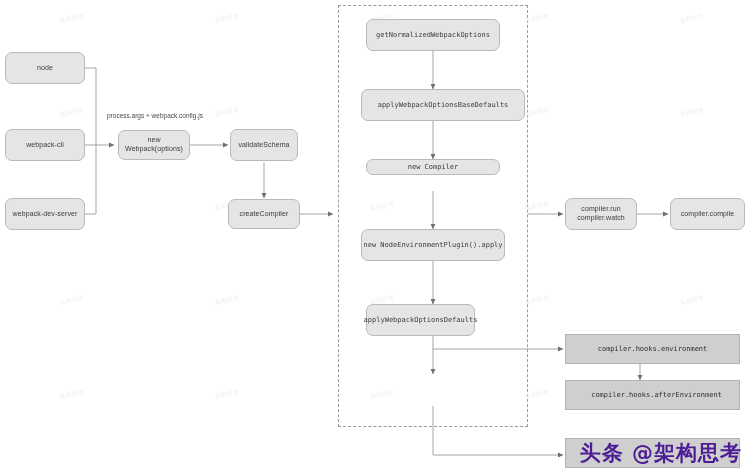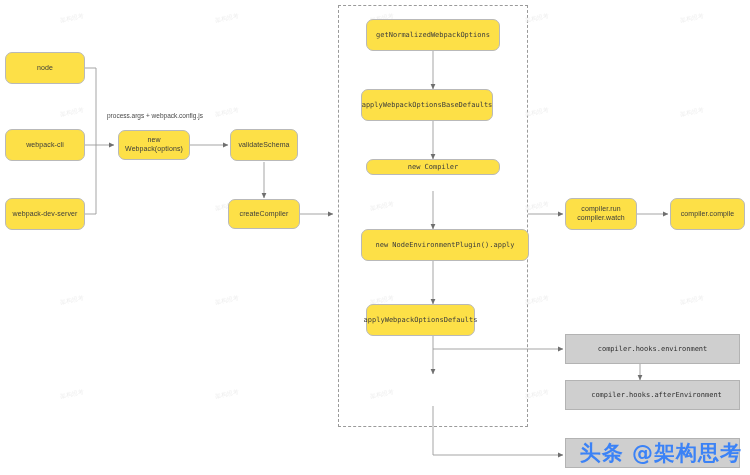--- a/index.html
+++ b/index.html
@@ -24,21 +24,21 @@
     pointer-events: none;
   }
   .node {
     position: absolute;
     box-sizing: border-box;
     display: flex;
     align-items: center;
     justify-content: center;
     text-align: center;
     color: #3b3b3b;
-    background: #fde047;
+    background: #e5e5e5;
     border: 1px solid #b9b9b9;
     border-radius: 7px;
     line-height: 1.25;
     z-index: 3;
   }
   .node.sans {
     font-family: "Liberation Sans", sans-serif;
     font-size: 7px;
     letter-spacing: .1px;
   }
@@ -65,21 +65,21 @@
     font-size: 6.5px;
     color: #4a4a4a;
     white-space: nowrap;
     z-index: 3;
   }
   .watermark {
     position: absolute;
     z-index: 8;
     font-family: "DejaVu Sans", sans-serif;
     font-weight: bold;
-    color: #3b82f6;
+    color: #4c1d95;
     white-space: nowrap;
     letter-spacing: 1px;
   }
   .wm-main {
     font-size: 21px;
     right: 8px;
     bottom: 8px;
   }
   .tile-wm {
     position: absolute;
@@ -181,27 +181,27 @@
   <div class="node sans" style="left:230px; top:129px; width:68px; height:32px;">
     <span>validateSchema</span>
   </div>
   <div class="node sans" style="left:228px; top:199px; width:72px; height:30px;">
     <span>createCompiler</span>
   </div>
 
   <div class="node mono" style="left:366px; top:19px; width:134px; height:32px;">
     <span>getNormalizedWebpackOptions</span>
   </div>
-  <div class="node mono" style="left:361px; top:89px; width:132px; height:32px;">
+  <div class="node mono" style="left:361px; top:89px; width:164px; height:32px;">
     <span>applyWebpackOptionsBaseDefaults</span>
   </div>
   <div class="node mono" style="left:366px; top:159px; width:134px; height:16px;">
     <span>new Compiler</span>
   </div>
-  <div class="node mono" style="left:361px; top:229px; width:168px; height:32px;">
+  <div class="node mono" style="left:361px; top:229px; width:144px; height:32px;">
     <span>new NodeEnvironmentPlugin().apply</span>
   </div>
   <div class="node mono" style="left:366px; top:304px; width:109px; height:32px;">
     <span>applyWebpackOptionsDefaults</span>
   </div>
 
   <div class="node sans" style="left:565px; top:198px; width:72px; height:32px; flex-direction:column;">
     <span>compiler.run</span>
     <span>compiler.watch</span>
   </div>

